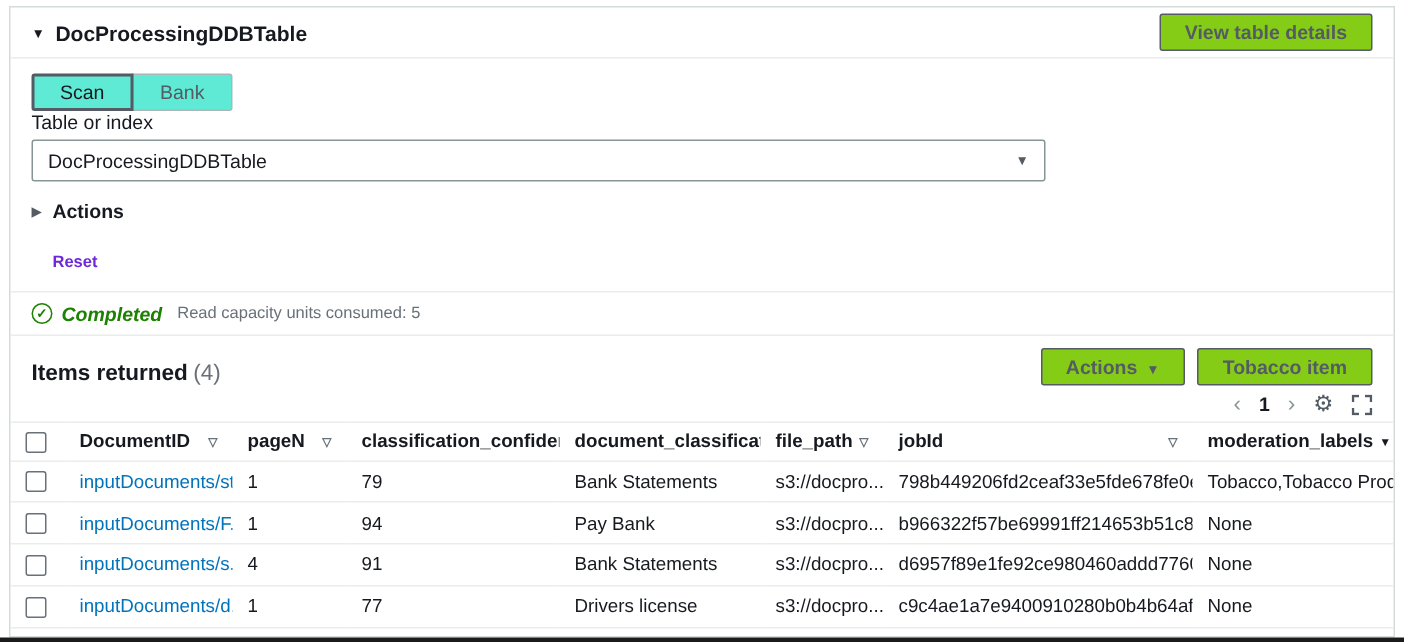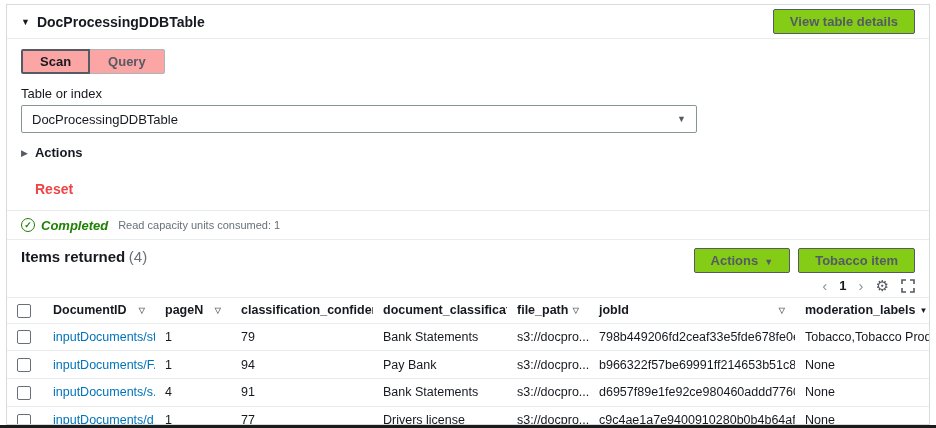--- a/index.html
+++ b/index.html
@@ -41,38 +41,38 @@
     font-weight: bold;
     font-size: 13px;
     padding: 4px 16px;
     font-family: inherit;
     cursor: pointer;
   }
   
   .query-panel { padding: 10px 14px 8px; }
   .segmented { display: inline-flex; }
   .seg {
-    background: #fca5a5;
+    background: #5eead4;
     border: 1px solid #aab7b8;
     padding: 4px 18px;
-    font-weight: bold;
+    font-weight: normal;
     font-size: 13px;
     color: #545b64;
     font-family: inherit;
     cursor: pointer;
   }
   .seg.selected {
     border: 2px solid #545b64;
     color: #16191f;
     padding: 3px 17px;
     z-index: 1;
   }
   .seg + .seg { margin-left: -1px; border-radius: 0 2px 2px 0; }
   .seg:first-child { border-radius: 2px 0 0 2px; }
-  .field-label { margin-top: 12px; font-size: 13px; color: #16191f; }
+  .field-label { font-size: 13px; color: #16191f; }
   .select {
     margin-top: 4px;
     width: 676px; height: 28px;
     border: 1px solid #879596;
     border-radius: 2px;
     background: #fff;
     display: flex; align-items: center; justify-content: space-between;
     padding: 0 10px;
     cursor: pointer;
   }
@@ -92,23 +92,23 @@
     color: #fff;
     font-weight: bold;
     font-size: 13px;
     padding: 5px 20px;
     font-family: inherit;
     cursor: pointer;
   }
   .btn-text {
     background: transparent;
     border: none;
-    color: #ef4444;
+    color: #6d28d9;
     font-weight: bold;
-    font-size: 14px;
+    font-size: 11px;
     padding: 5px 14px;
     font-family: inherit;
     cursor: pointer;
   }
   
   .status-bar {
     height: 30px;
     padding: 0 14px;
     display: flex; align-items: center; gap: 6px;
     border-top: 1px solid #eaeded;
@@ -121,21 +121,21 @@
     color: #1d8102;
     font-size: 9px; font-weight: bold;
     display: inline-flex; align-items: center; justify-content: center;
     flex: none;
   }
   .status-label { color: #1d8102; font-weight: bold; font-size: 13px; font-style: italic; }
   .status-detail { color: #687078; font-size: 11px; margin-left: 4px; }
   
   .results-header {
     padding: 8px 14px 2px;
-    display: flex; align-items: flex-start; justify-content: space-between; gap: 27px;
+    display: flex; align-items: flex-end; justify-content: space-between; gap: 27px;
   }
   .results-title { font-weight: bold; font-size: 15px; }
   .results-count { font-weight: normal; font-size: 15px; color: #687078; }
   .results-buttons { display: flex; gap: 8px; }
   .btn-caret { font-size: 9px; margin-left: 6px; }
   .pagination-row {
     padding: 3px 14px 4px;
     display: flex; align-items: center; justify-content: flex-end; gap: 12px;
   }
   .page-chevron { color: #879596; font-size: 15px; line-height: 1; cursor: pointer; }
@@ -183,21 +183,21 @@
     <div class="title-group">
       <span class="collapse-caret">▼</span>
       <span class="section-title">DocProcessingDDBTable</span>
     </div>
     <button class="btn-secondary">View table details</button>
   </div>
 
   <div class="query-panel">
     <div class="segmented">
       <button class="seg selected">Scan</button>
-      <button class="seg">Query</button>
+      <button class="seg">Bank</button>
     </div>
 
     <div class="field-label">Table or index</div>
     <div class="select">
       <span>DocProcessingDDBTable</span>
       <span class="select-caret">▼</span>
     </div>
 
     <div class="filters-expander">
       <span class="filters-caret">▶</span>
@@ -205,21 +205,21 @@
     </div>
 
     <div class="run-row">
       <button class="btn-text">Reset</button>
     </div>
   </div>
 
   <div class="status-bar">
     <span class="check-circle">✓</span>
     <span class="status-label">Completed</span>
-    <span class="status-detail">Read capacity units consumed: 1</span>
+    <span class="status-detail">Read capacity units consumed: 5</span>
   </div>
 
   <div class="results-header">
     <div>
       <span class="results-title">Items returned</span>
       <span class="results-count">(4)</span>
     </div>
     <div class="results-buttons">
       <button class="btn-secondary"><span>Actions</span><span class="btn-caret">▼</span></button>
       <button class="btn-secondary">Tobacco item</button>

